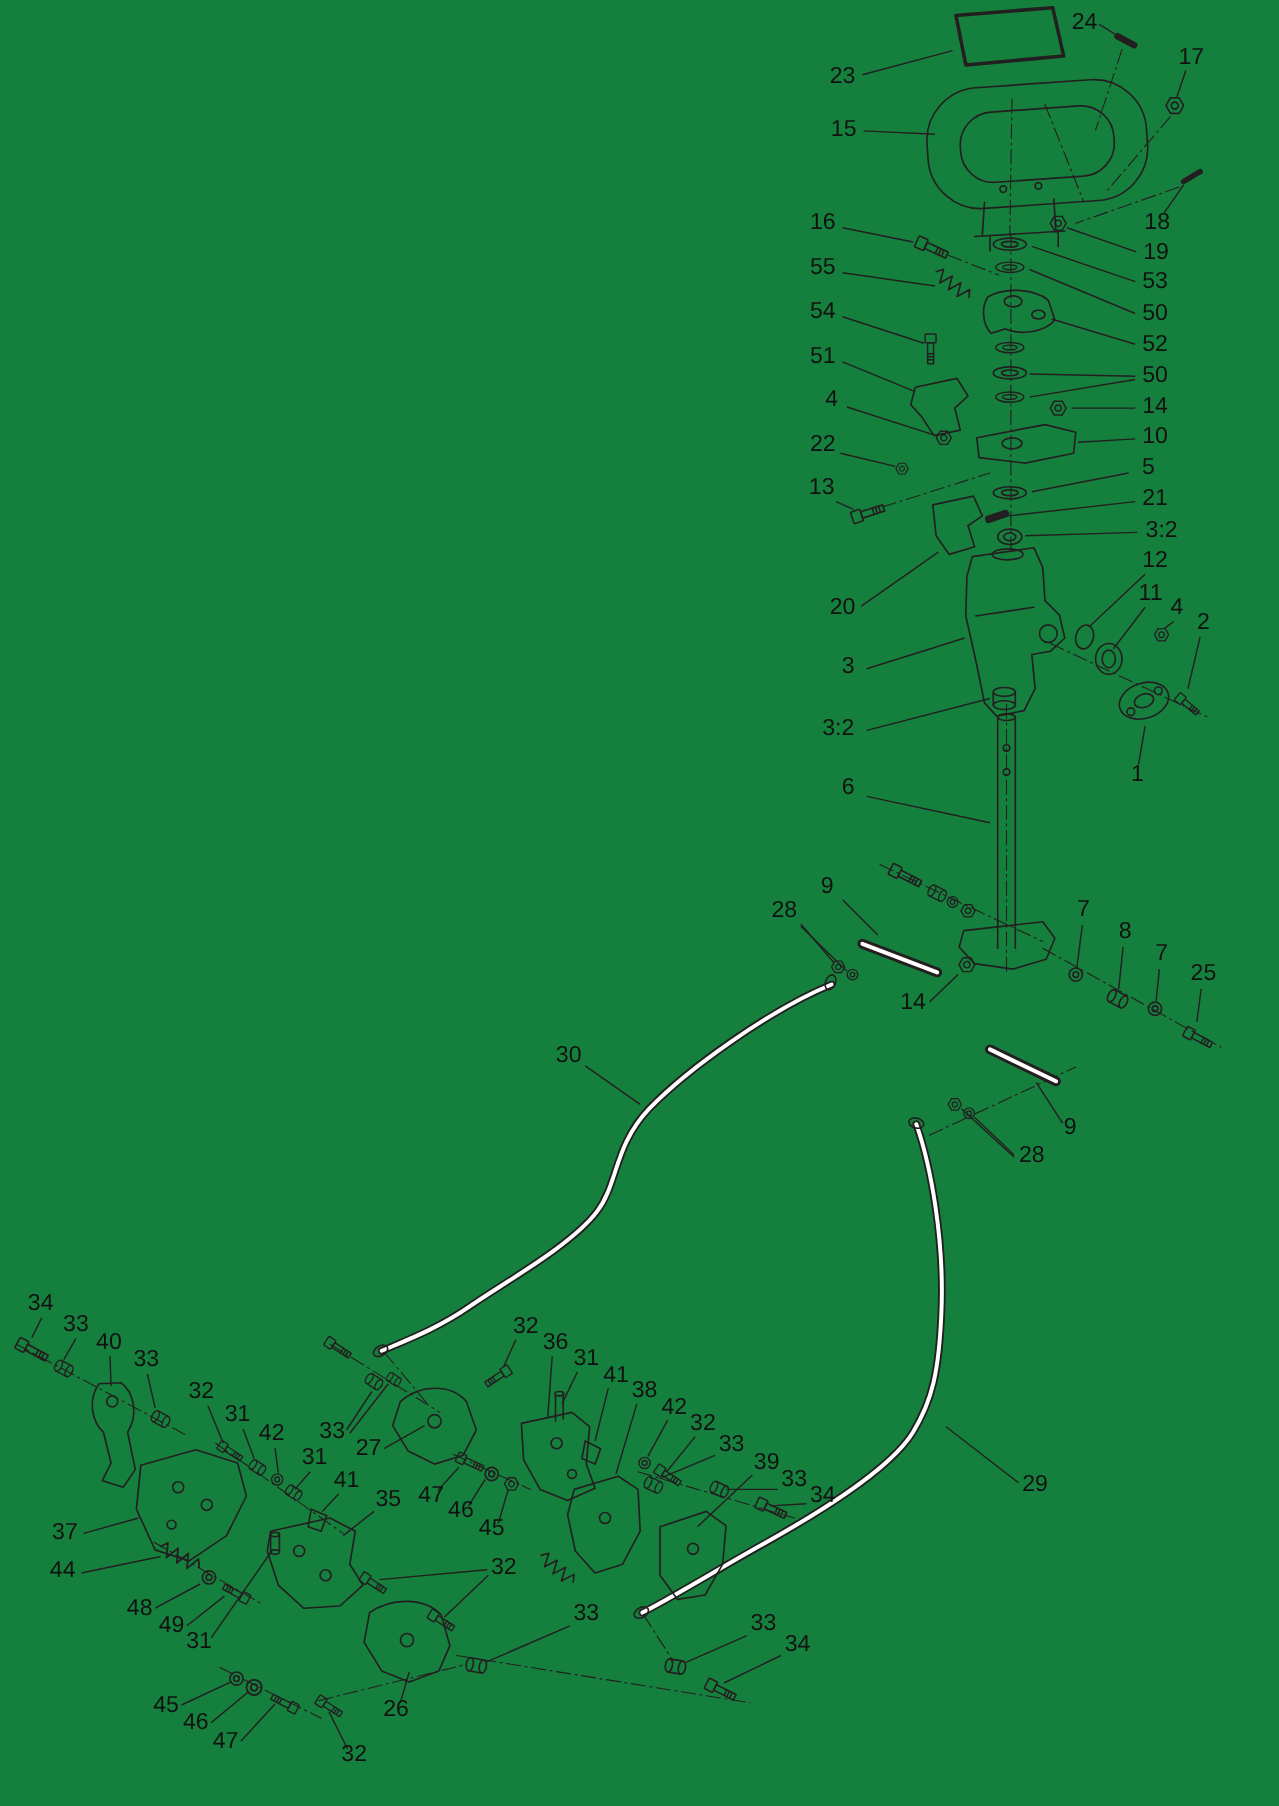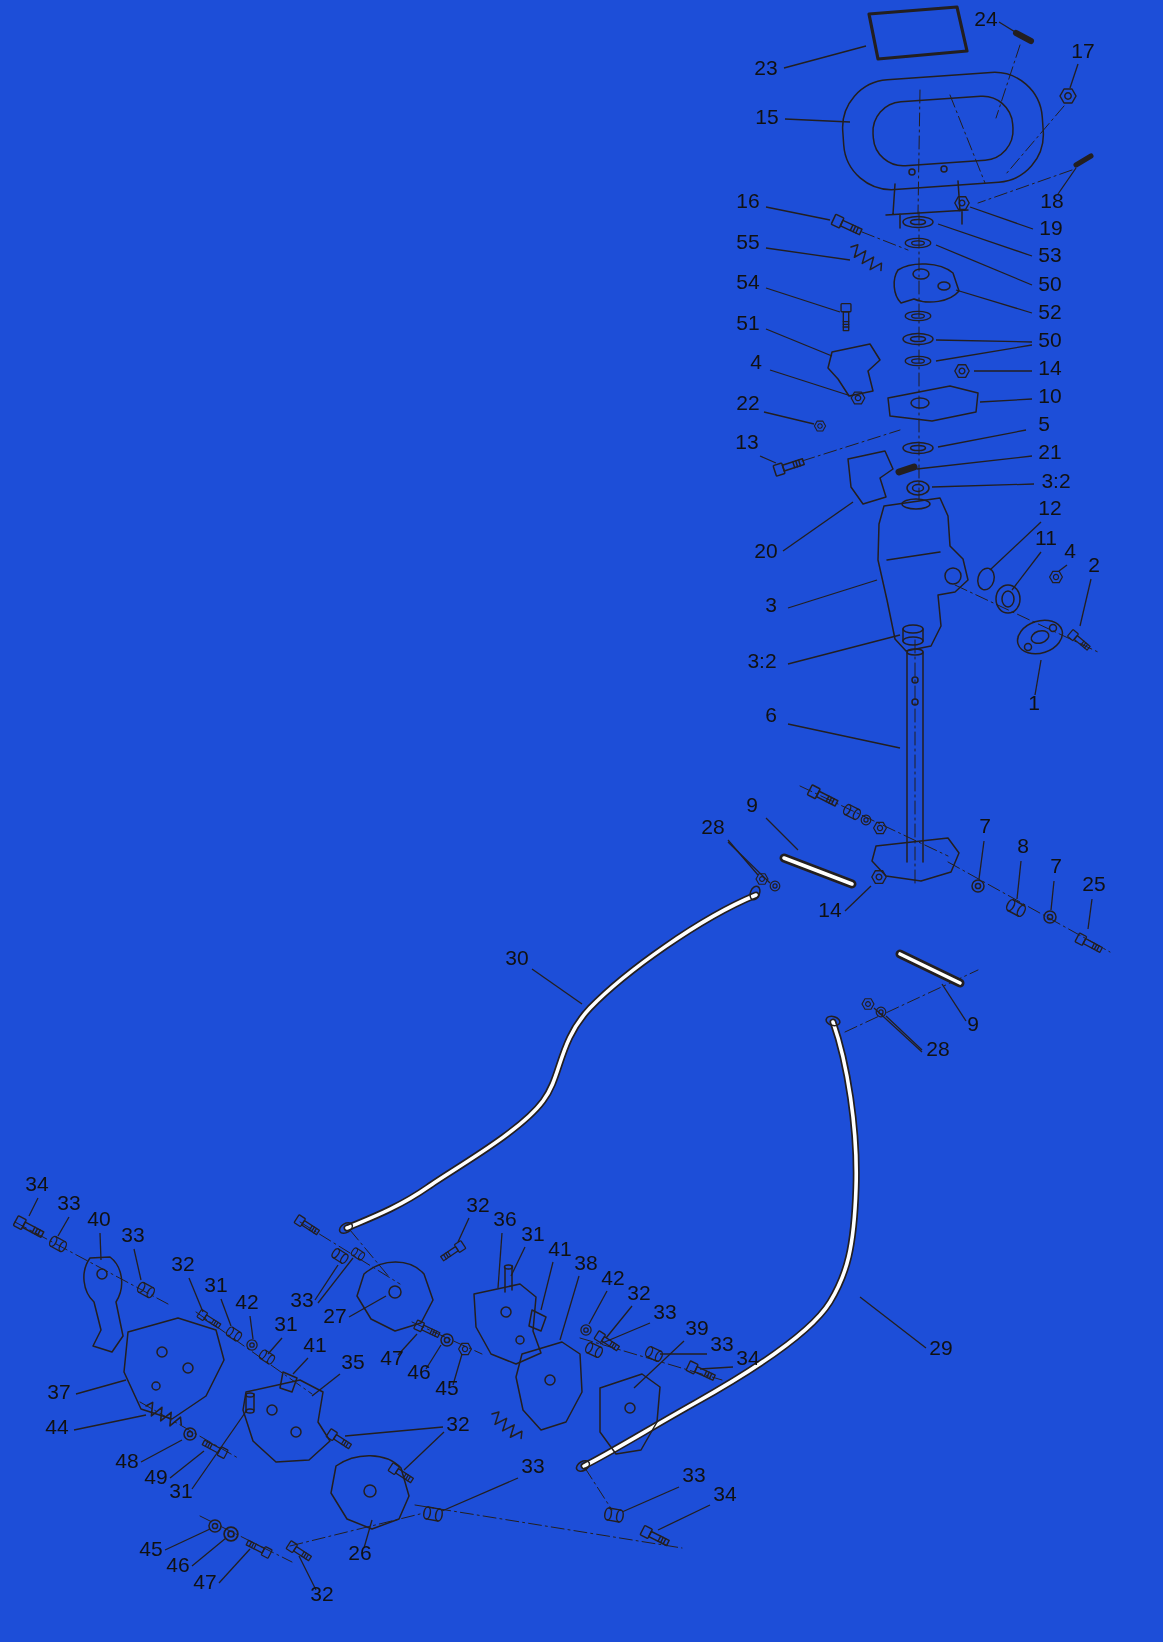--- a/index.html
+++ b/index.html
@@ -1,16 +1,16 @@
 <!DOCTYPE html>
 <html><head>
 <meta charset="utf-8">
 <style>
   html,body{margin:0;padding:0;background:#ffffff;}
-  .page{width:1163px;height:1642px;position:relative;background:#1d4ed8;overflow:hidden;}
+  .page{width:1163px;height:1642px;position:relative;background:#15803d;overflow:hidden;}
   svg{display:block;width:1163px;height:1642px;}
   .art{stroke:#231f20;fill:none;stroke-width:1.5;stroke-linecap:round;stroke-linejoin:round;}
   .thick{stroke-width:3.2;}
   .dashdot{stroke-dasharray:13 4 2 4;stroke-width:1;}
   .rod{stroke-width:7;}
   .rodcore{stroke:#ffffff;stroke-width:3.6;}
   .leader{stroke:#231f20;stroke-width:1.3;fill:none;}
   .callout{font-family:"Liberation Sans",sans-serif;font-size:21px;fill:#111111;stroke:none;}
 </style>
 </head>

